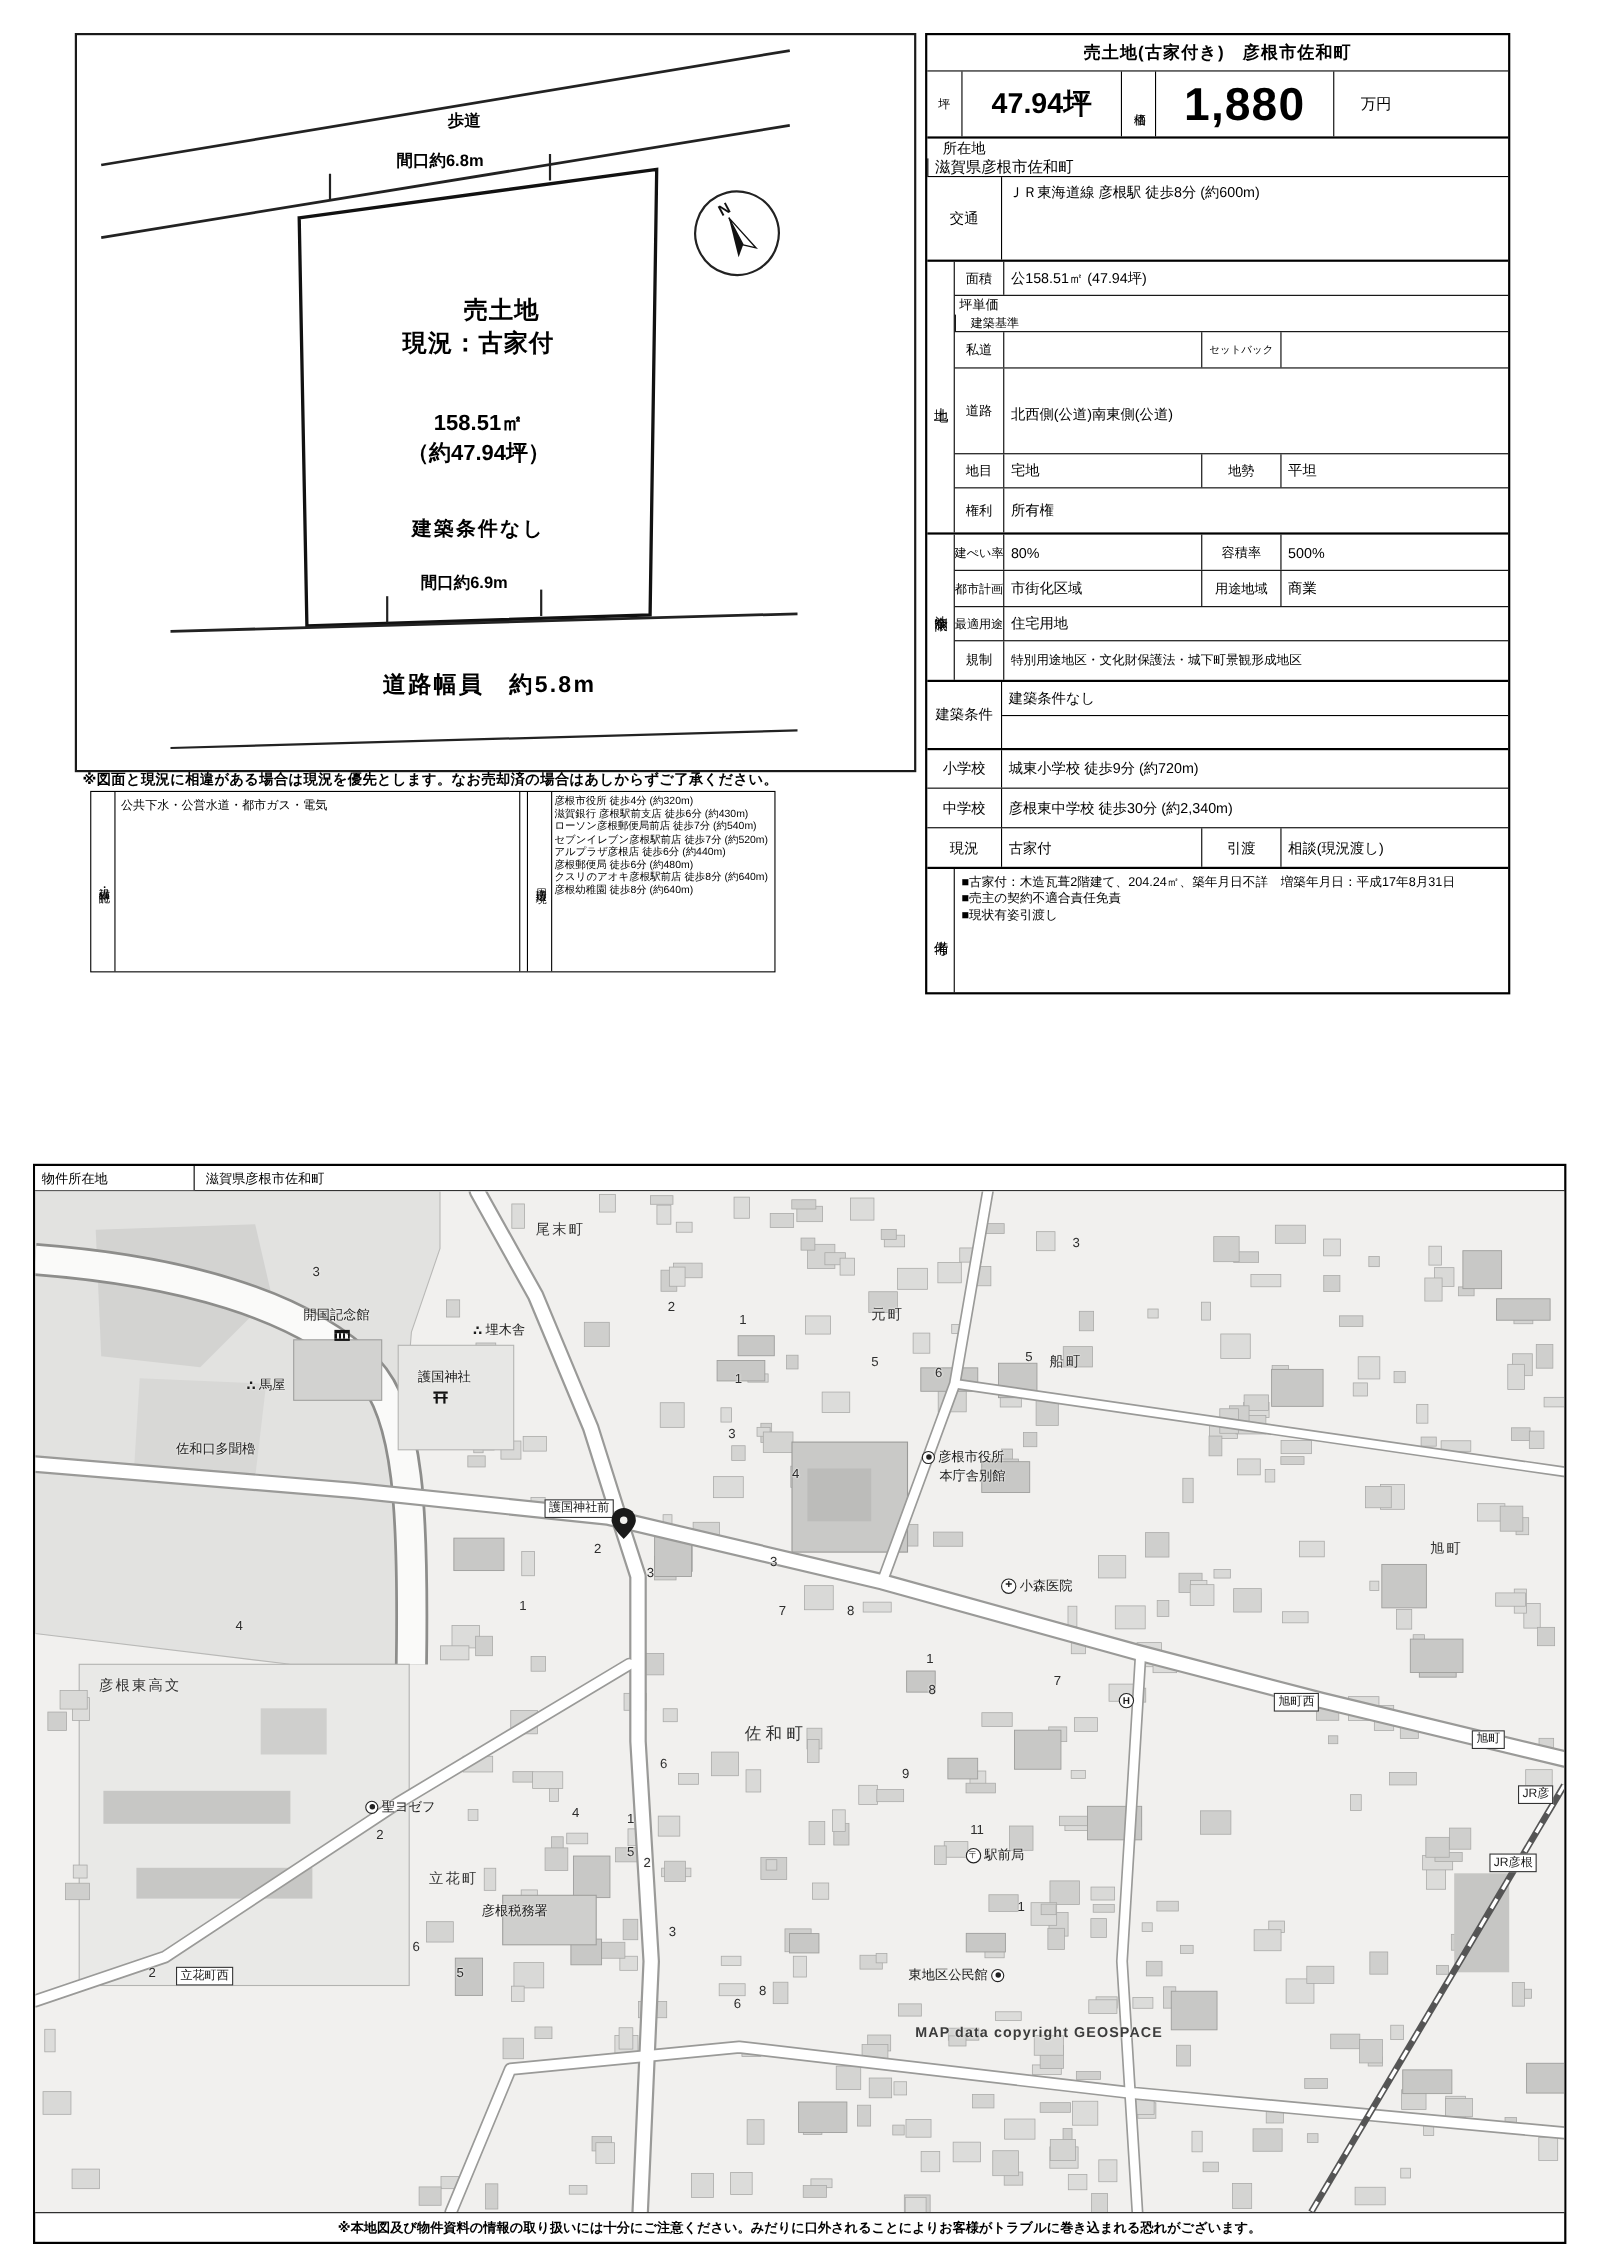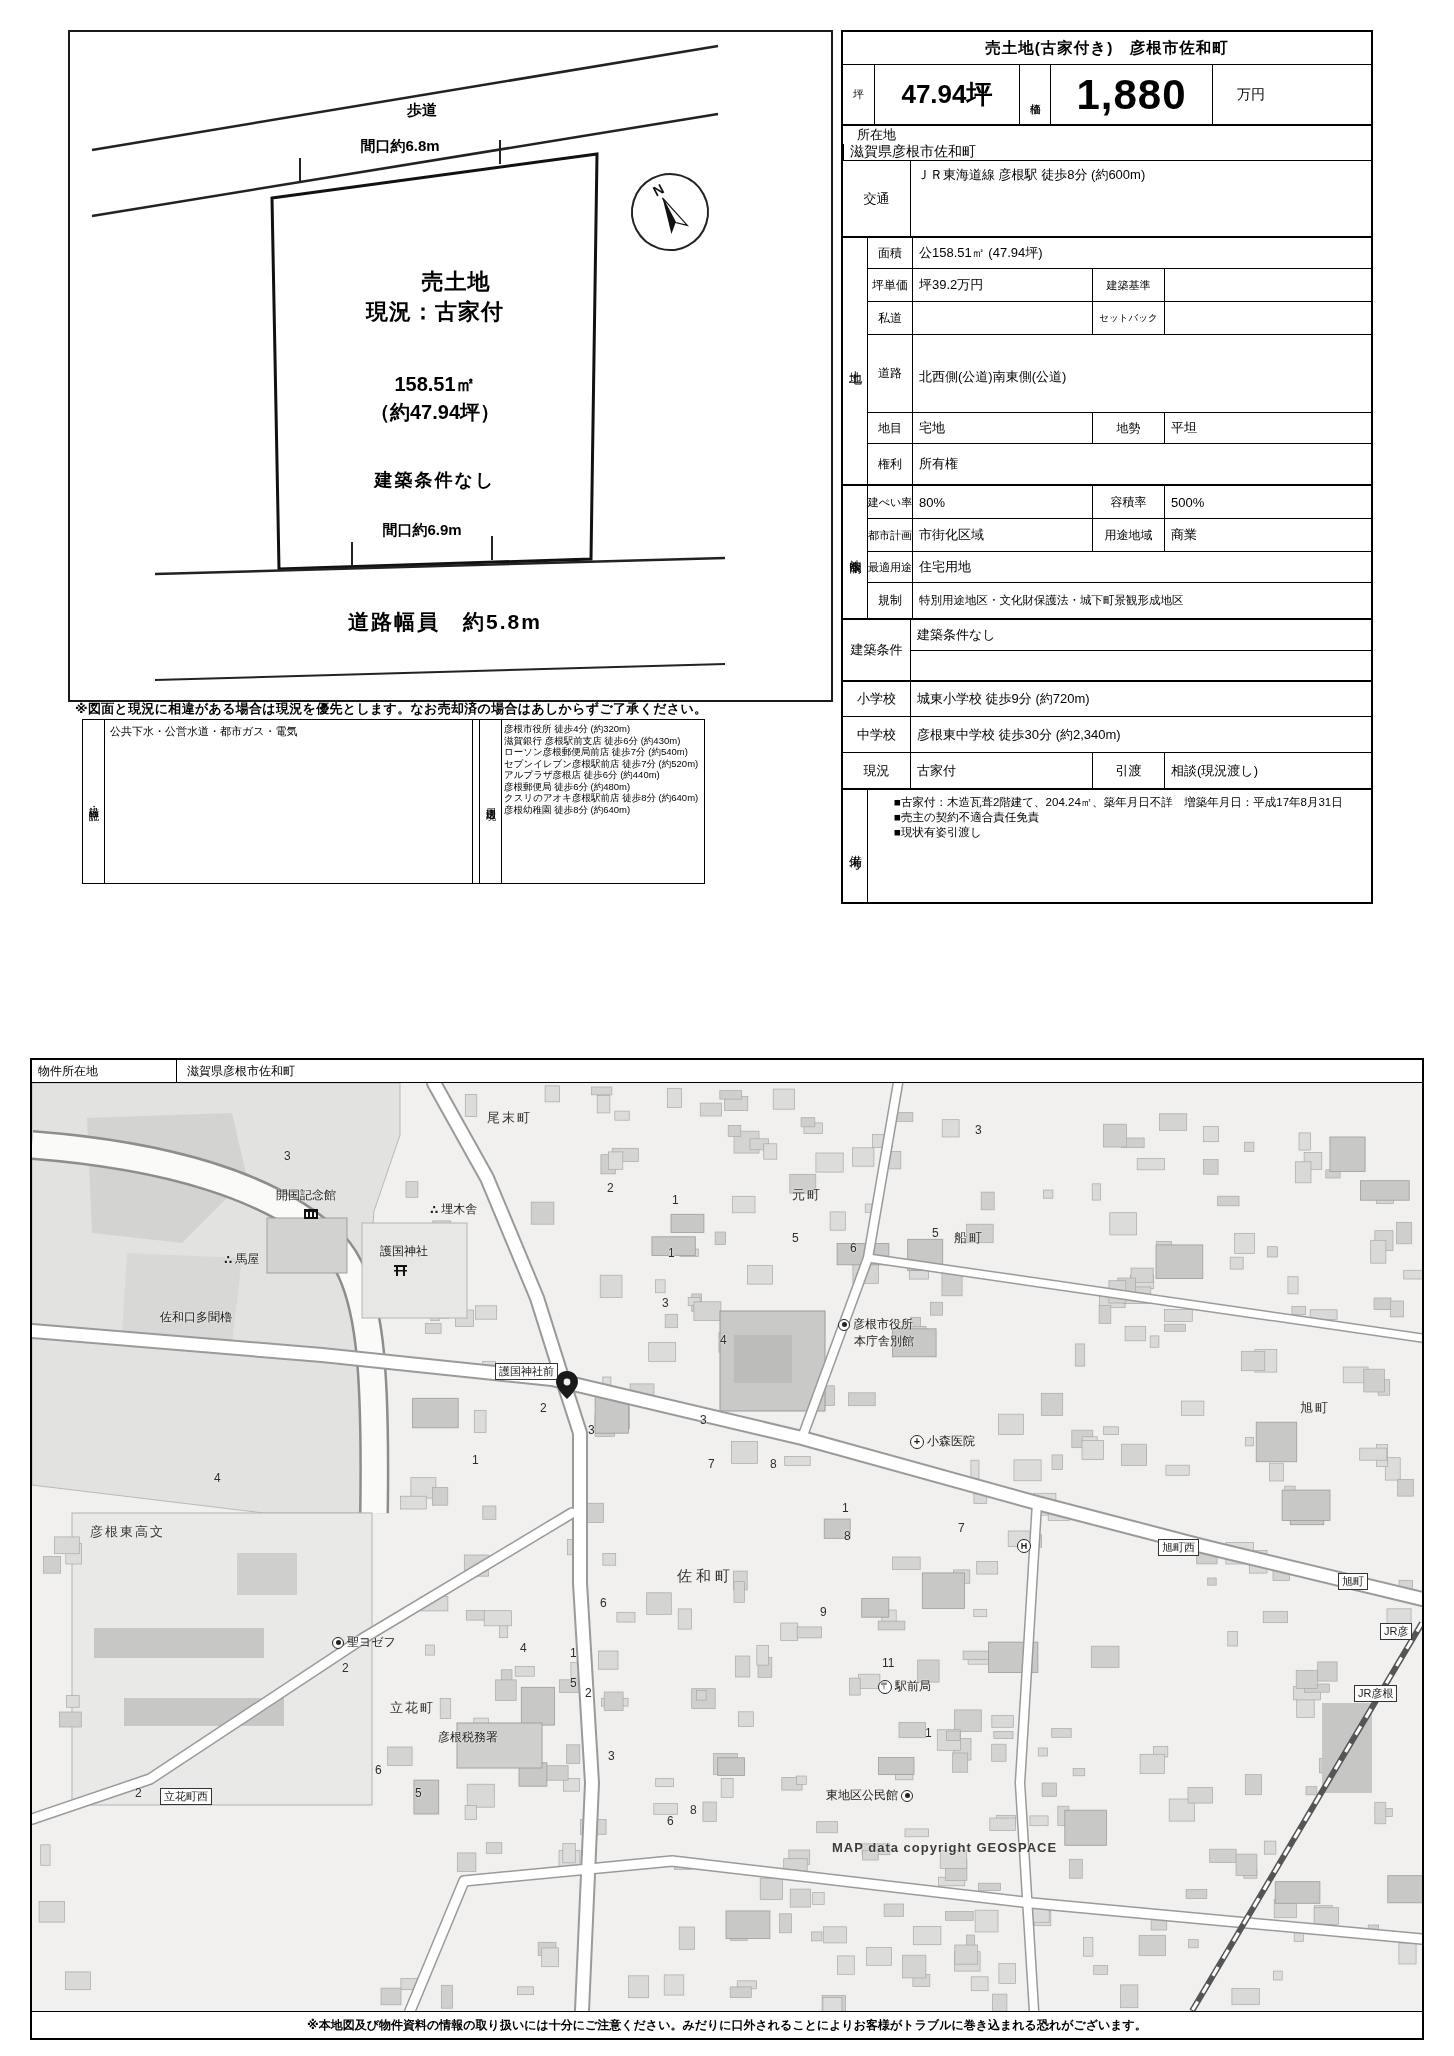--- a/index.html
+++ b/index.html
@@ -163,21 +163,21 @@
 
   <div class="pgroup">
     <div class="gcell">
       <span class="vtext">土地</span>
     </div>
     <div class="gbody">
       <div class="prow" style="height:30px;">
         <div class="pc nol plab w44">面積</div>
         <div class="pc grow">公158.51㎡ (47.94坪)</div>
       </div>
-      <div class="prow" style="height:33px;">
+      <div class="prow" style="height:33px;flex-direction:column;">
         <div class="pc nol plab w44">坪単価</div>
         <div class="pc grow">坪39.2万円</div>
         <div class="pc plab w72">建築基準</div>
         <div class="pc w207"></div>
       </div>
       <div class="prow" style="height:33px;">
         <div class="pc nol plab w44">私道</div>
         <div class="pc grow"></div>
         <div class="pc plab w72" style="font-size:9.5px;">セットバック</div>
         <div class="pc w207"></div>
@@ -248,21 +248,21 @@
   <div class="prow" style="height:36px;">
     <div class="pc nol plab w67">現況</div>
     <div class="pc grow">古家付</div>
     <div class="pc plab w72" style="font-size:13px;">引渡</div>
     <div class="pc w207">相談(現況渡し)</div>
   </div>
   <div class="pgroup" style="height:112px;">
     <div class="gcell">
       <span class="vtext">備考</span>
     </div>
-    <div class="gbody" style="padding:5px 6px;font-size:11.5px;line-height:15px;display:block;margin-left:20px;">
+    <div class="gbody" style="padding:5px 6px;font-size:11.5px;line-height:15px;display:block;">
         <div>■古家付：木造瓦葺2階建て、204.24㎡、築年月日不詳　増築年月日：平成17年8月31日</div>
         <div>■売主の契約不適合責任免責</div>
         <div>■現状有姿引渡し</div>
       </div>
   </div>
 </div>
 
 <div class="abs" id="mapbox">
   <div id="maphead">
     <div class="hl">物件所在地</div>

